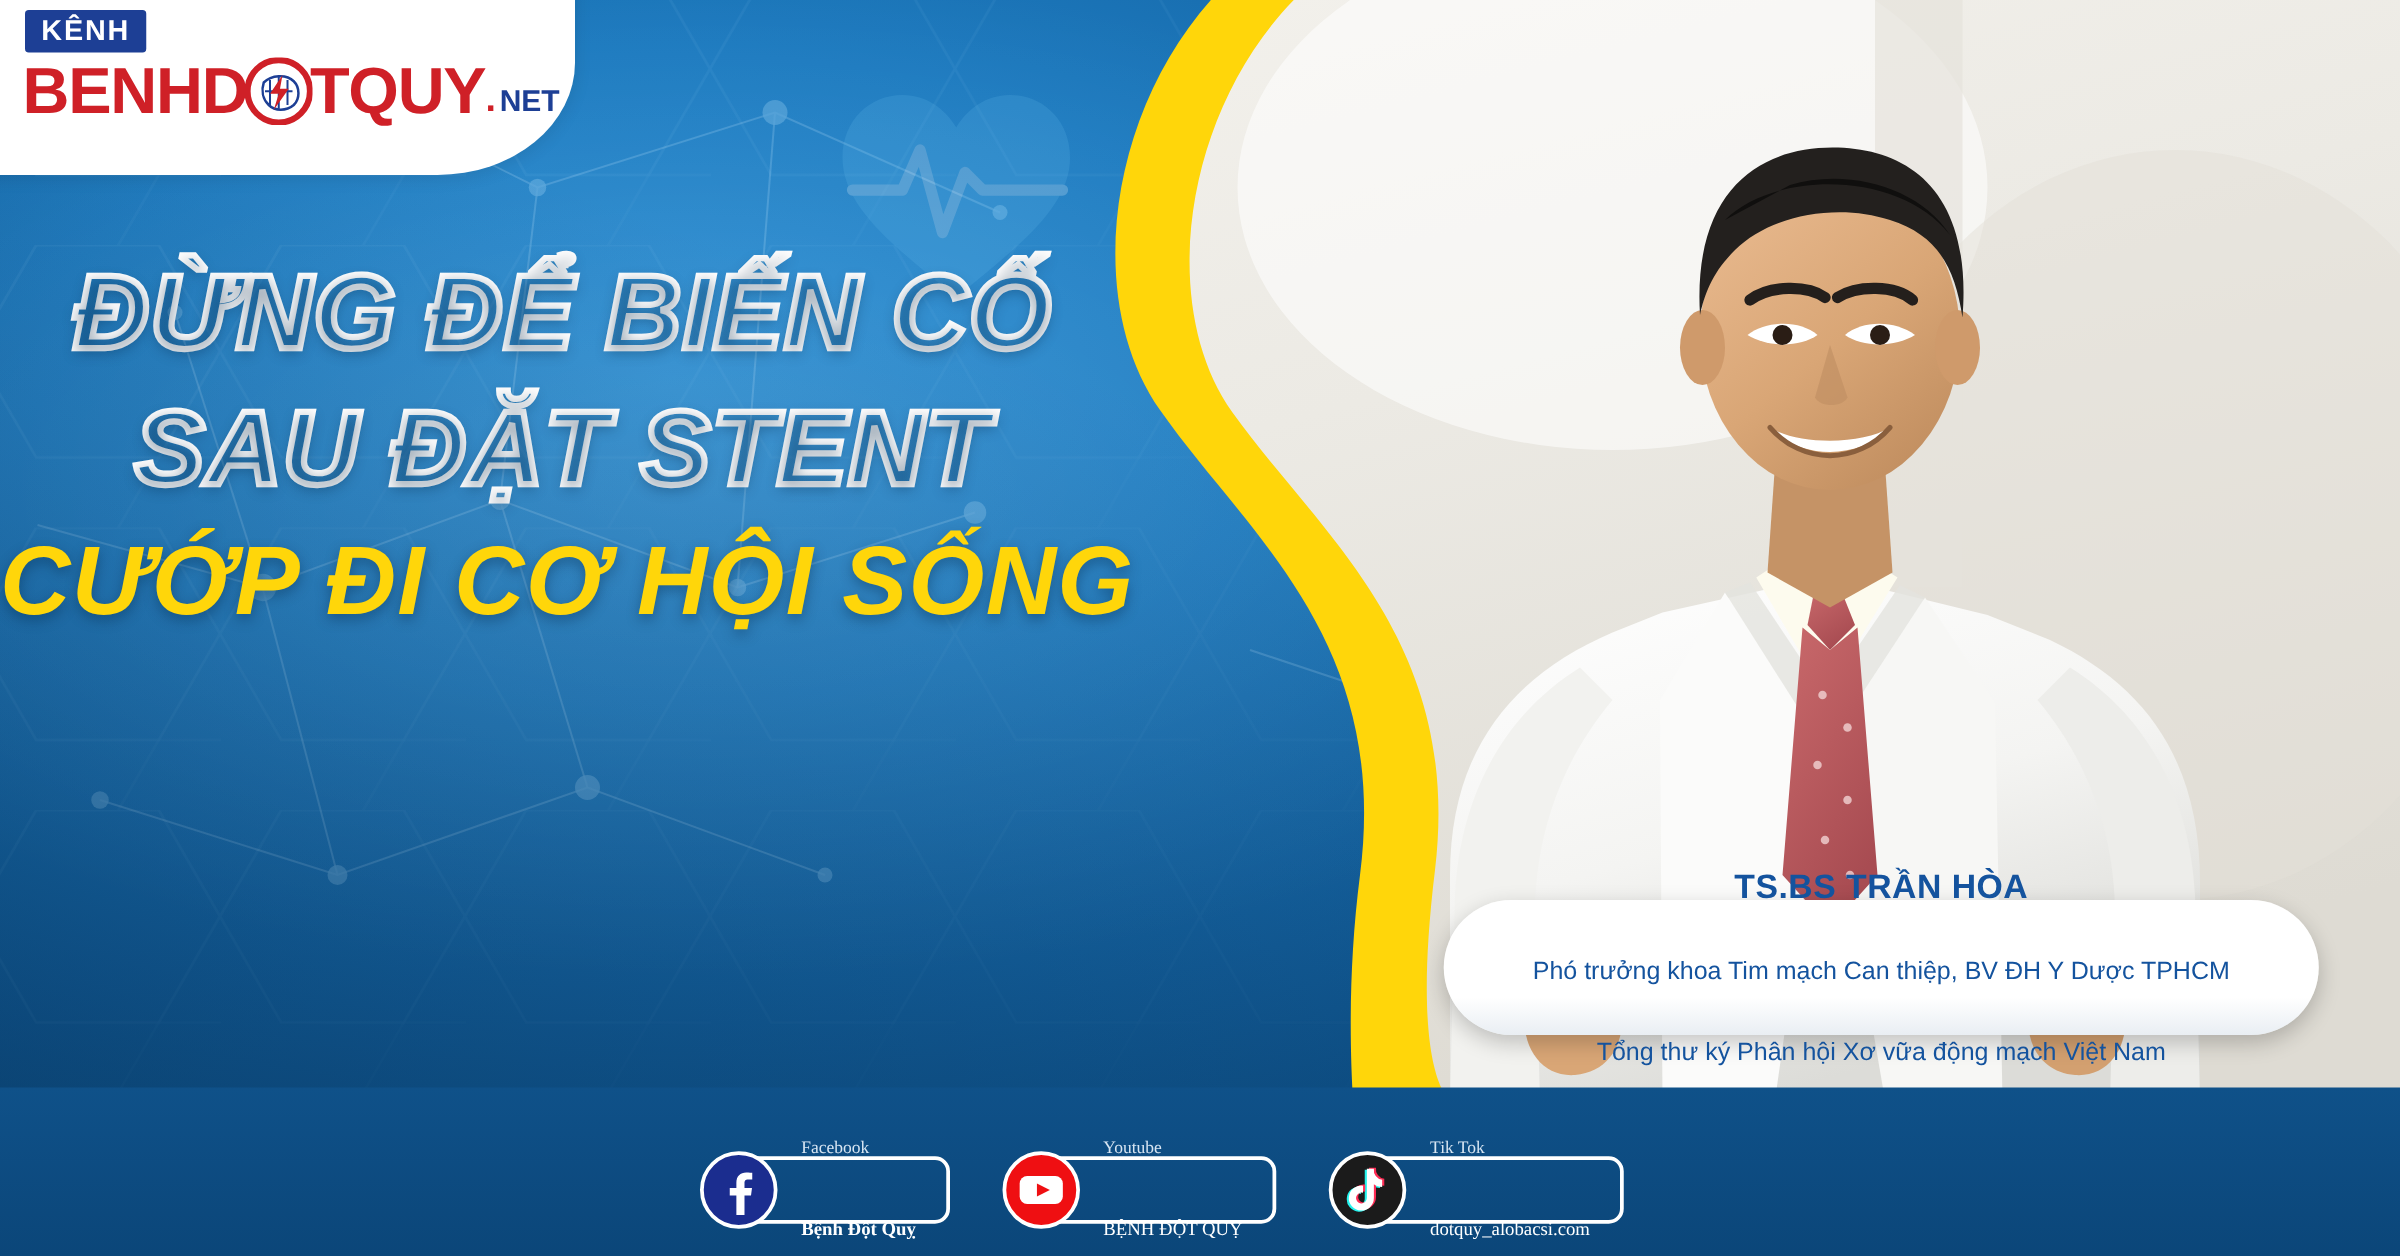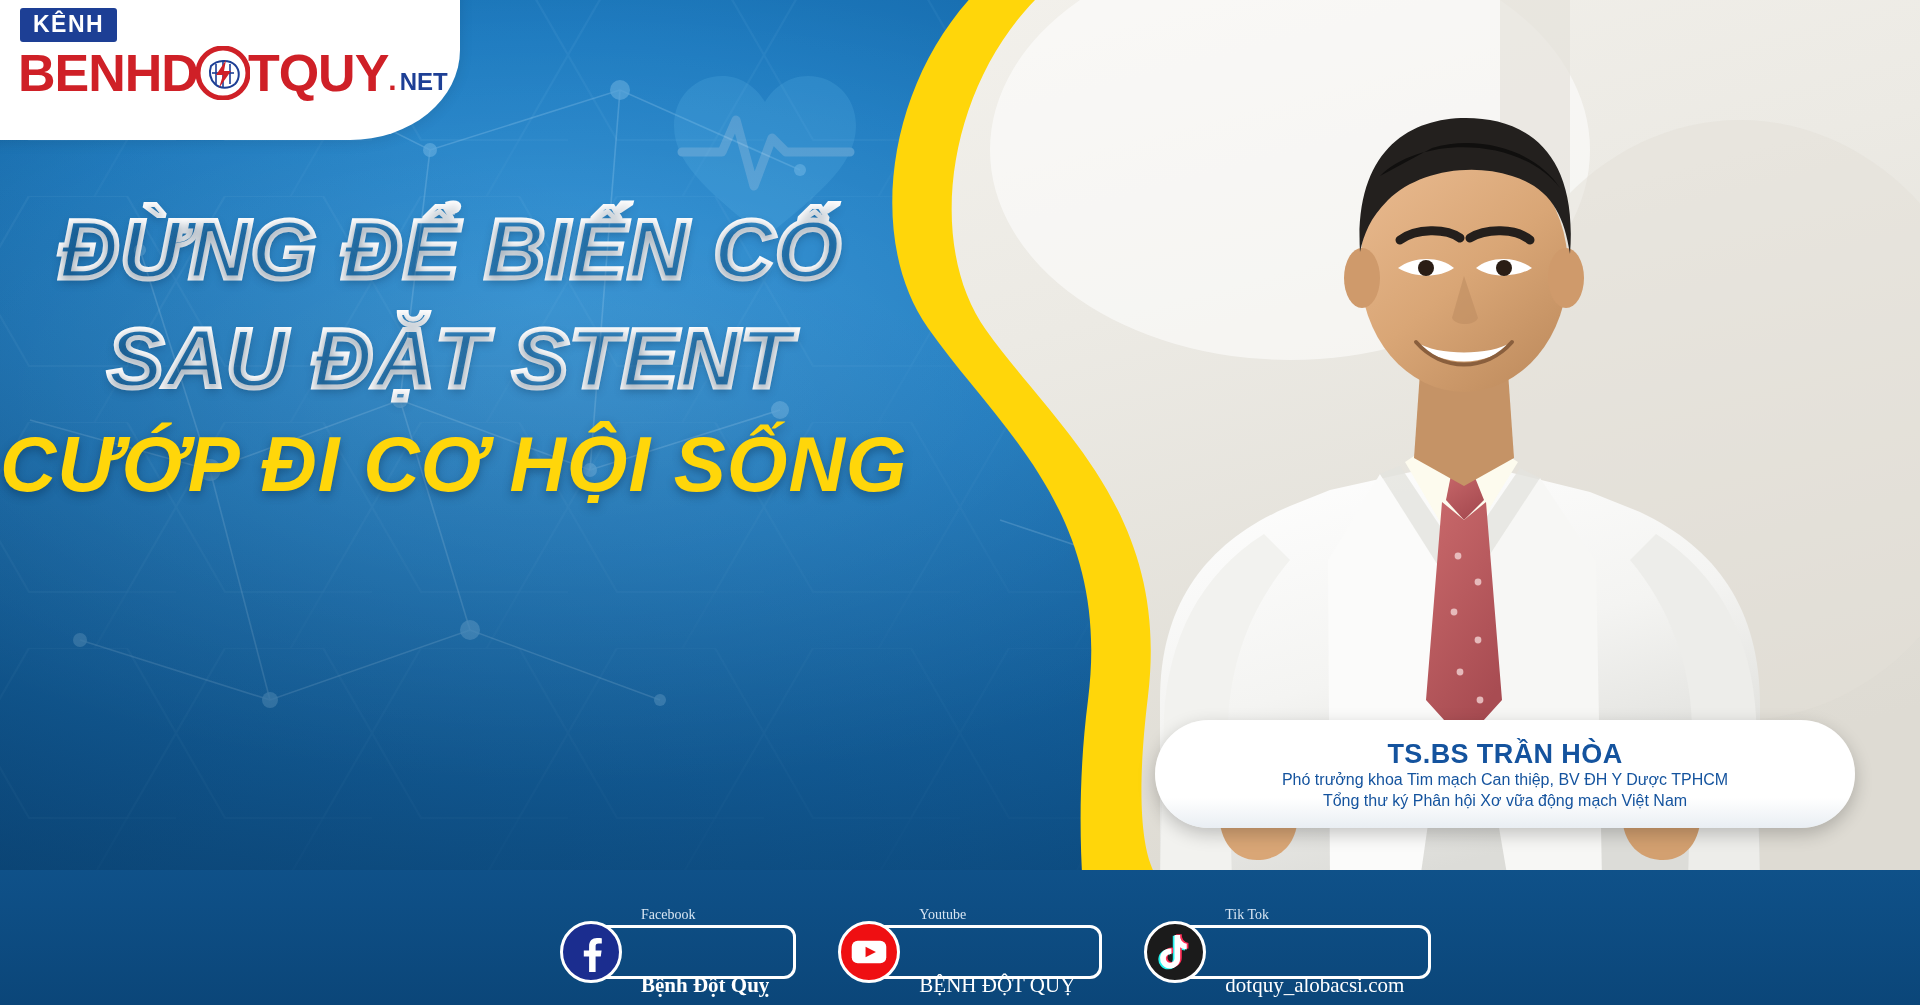--- a/index.html
+++ b/index.html
@@ -162,24 +162,25 @@
   }
   .np-name {
     color: #14539e;
     font-weight: 700;
     font-size: 27px;
     letter-spacing: .4px;
     line-height: 1.18;
   }
   .np-role {
     color: #14539e;
-    font-size: 16px;
+    font-size: 20px;
     line-height: 1.28;
     font-weight: 400;
     white-space: nowrap;
+    margin-top: 39px;
   }
 
   
   .bottom-bar {
     position: absolute;
     left: 0; bottom: 0;
     width: 1920px; height: 135px;
     background: linear-gradient(180deg, #0f5189 0%, #0b4679 100%);
   }
   .socials {
@@ -207,21 +208,21 @@
     min-width: 148px;
     font-family: Liberation Serif, serif;
   }
   .sp-top {
     color: #d7e5f2;
     font-size: 14px;
     line-height: 1.25;
   }
   .sp-bot {
     color: #ffffff;
-    font-size: 21px;
+    font-size: 15px;
     line-height: 1.25;
     font-weight: 400;
     white-space: nowrap;
     margin-top: 48px;
   }
   .sp-bot.bold { font-weight: 700; }
   .social-icon {
     position: relative;
     z-index: 3;
     width: 62px; height: 62px;

